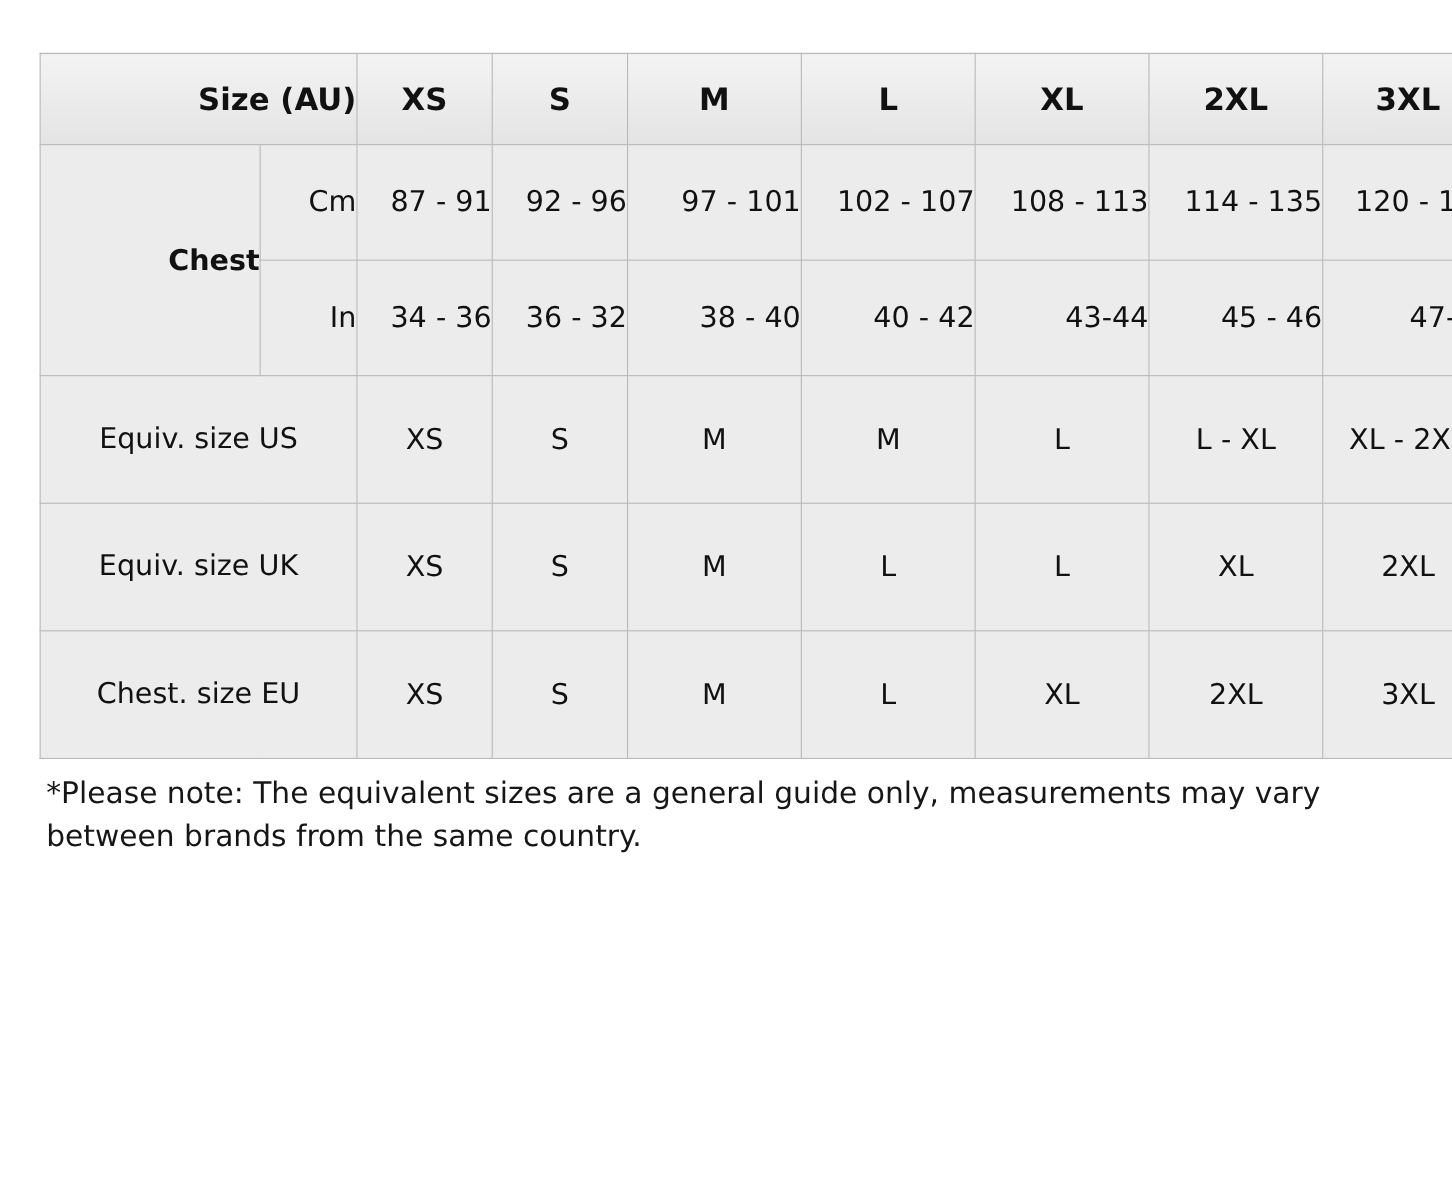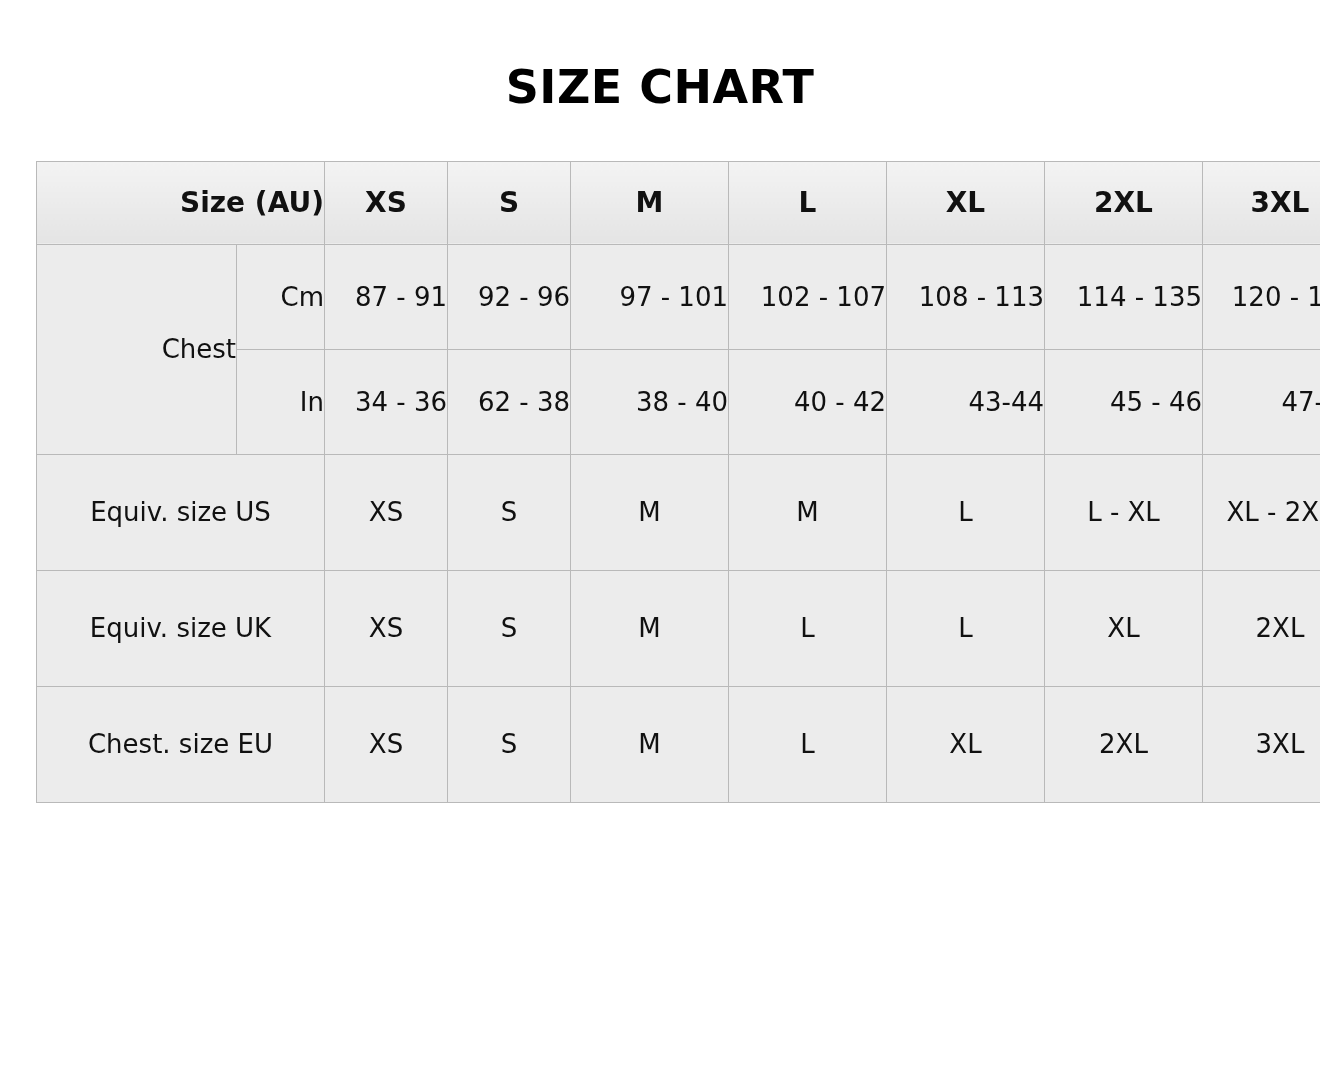--- a/index.html
+++ b/index.html
@@ -67,21 +67,21 @@
   }
   tr.header-row td.hdr-label {
     text-align: right;
     font-size: 28px;
   }
   
   td.chest-label {
     text-align: left;
     padding-left: 14px;
     font-size: 28px;
-    font-weight: normal;
+    font-weight: bold;
     background: #ececec;
     margin-left: 43px;
   }
   td.unit {
     text-align: right;
     padding-right: 16px;
     font-size: 25px;
     background: #ececec;
   }
   tr.chest-row td {
@@ -106,21 +106,20 @@
     line-height: 1.45;
     color: #161616;
     max-width: 1215px;
   }
 </style>
 </head>
 <body>
 
 <div class="page">
 
-  <h1 class="title">SIZE CHART</h1>
 
   <div class="table-wrap">
     <table class="size-chart">
       <colgroup>
         <col class="c-label">
         <col class="c-unit">
         <col class="c-size">
         <col class="c-size">
         <col class="c-size-m">
         <col class="c-size-l">
@@ -148,21 +147,21 @@
           <td>97 - 101</td>
           <td>102 - 107</td>
           <td>108 - 113</td>
           <td>114 - 135</td>
           <td>120 - 125</td>
         </tr>
 
         <tr class="chest-row">
           <td class="unit">In</td>
           <td>34 - 36</td>
-          <td>62 - 38</td>
+          <td>36 - 32</td>
           <td>38 - 40</td>
           <td>40 - 42</td>
           <td>43-44</td>
           <td>45 - 46</td>
           <td>47-48</td>
         </tr>
 
         <tr class="equiv-row">
           <td class="equiv-label" colspan="2">Equiv. size US</td>
           <td>XS</td>
@@ -192,14 +191,15 @@
           <td>M</td>
           <td>L</td>
           <td>XL</td>
           <td>2XL</td>
           <td>3XL</td>
         </tr>
       </tbody>
     </table>
   </div>
 
+  <p class="note">*Please note: The equivalent sizes are a general guide only, measurements may vary between brands from the same country.</p>
 
 </div>
 
 </body></html>

